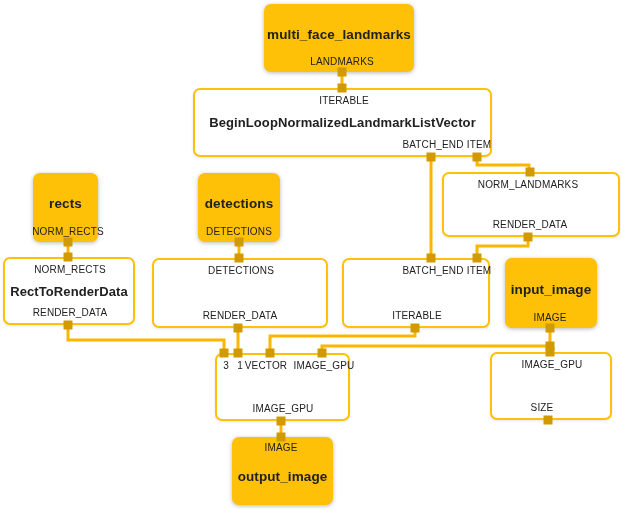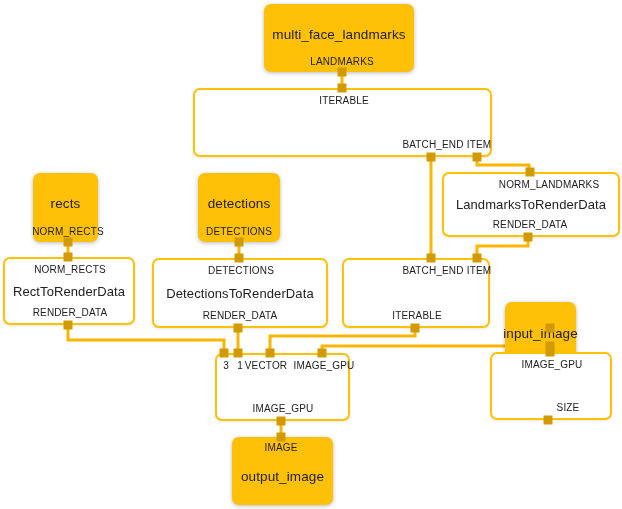--- a/index.html
+++ b/index.html
@@ -30,21 +30,21 @@
   .node.stream {
     background: #FFC107;
     box-shadow: 0 1px 4px rgba(0,0,0,0.28);
   }
   .node.calculator {
     background: #ffffff;
     border: 2px solid #FFC107;
     box-shadow: 0 1px 3px rgba(0,0,0,0.10);
   }
   .node .title {
-    font-weight: normal;
+    font-weight: bold;
     font-size: 13px;
     color: #212121;
     white-space: nowrap;
     letter-spacing: 0.1px;
     text-align: center;
   }
   .node.stream .title { font-size: 13.5px; }
   .node.stream.has-out .title { margin-bottom: 8px; }
   .node.stream.has-in .title { margin-top: 10px; }
   .port-label {
@@ -84,66 +84,65 @@
       <polyline points="550,328 550,352" class="edge"></polyline>
       <polyline points="550,346 322,346 322,353" class="edge"></polyline>
       <polyline points="281,421 281,437" class="edge"></polyline>
     </svg>
   <div id="node-layer">
       <div class="node stream has-out" style="left: 264px; top: 4px; width: 150px; height: 68px;">
         <span class="title">multi_face_landmarks</span>
         <span class="port-label out" style="left: 78px;">LANDMARKS</span>
       </div>
       <div class="node calculator has-in has-out" style="left: 193px; top: 88px; width: 299px; height: 69px;">
+        <span class="title">BeginLoopNormalizedLandmarkListVector</span>
         <span class="port-label in" style="left: 149px;">ITERABLE</span>
         <span class="port-label out" style="left: 238px;">BATCH_END</span>
         <span class="port-label out" style="left: 284px;">ITEM</span>
       </div>
       <div class="node stream has-out" style="left: 33px; top: 173px; width: 65px; height: 69px;">
         <span class="title">rects</span>
         <span class="port-label out" style="left: 35px;">NORM_RECTS</span>
       </div>
       <div class="node stream has-out" style="left: 198px; top: 173px; width: 82px; height: 69px;">
         <span class="title">detections</span>
         <span class="port-label out" style="left: 41px;">DETECTIONS</span>
       </div>
       <div class="node calculator has-in has-out" style="left: 442px; top: 172px; width: 178px; height: 65px;">
-        <span class="title">LandmarksToRenderData</span>
-        <span class="port-label in" style="left: 105px;">NORM_LANDMARKS</span>
+        <span class="port-label in" style="left: 84px;">NORM_LANDMARKS</span>
         <span class="port-label out" style="left: 86px;">RENDER_DATA</span>
       </div>
       <div class="node calculator has-in has-out" style="left: 3px; top: 257px; width: 132px; height: 68px;">
         <span class="title">RectToRenderData</span>
         <span class="port-label in" style="left: 65px;">NORM_RECTS</span>
         <span class="port-label out" style="left: 65px;">RENDER_DATA</span>
       </div>
       <div class="node calculator has-in has-out" style="left: 152px; top: 258px; width: 176px; height: 70px;">
-        <span class="title">DetectionsToRenderData</span>
         <span class="port-label in" style="left: 87px;">DETECTIONS</span>
         <span class="port-label out" style="left: 86px;">RENDER_DATA</span>
       </div>
       <div class="node calculator has-in has-out" style="left: 342px; top: 258px; width: 148px; height: 70px;">
         <span class="port-label in" style="left: 89px;">BATCH_END</span>
         <span class="port-label in" style="left: 135px;">ITEM</span>
         <span class="port-label out" style="left: 73px;">ITERABLE</span>
       </div>
-      <div class="node stream has-out" style="left: 505px; top: 258px; width: 71px; height: 70px; margin-top: 44px;">
+      <div class="node stream has-out" style="left: 505px; top: 258px; width: 92px; height: 70px;">
         <span class="title">input_image</span>
         <span class="port-label out" style="left: 45px;">IMAGE</span>
       </div>
       <div class="node calculator has-in has-out" style="left: 215px; top: 353px; width: 135px; height: 68px;">
         <span class="port-label in" style="left: 9px;">3</span>
         <span class="port-label in" style="left: 23px;">1</span>
         <span class="port-label in" style="left: 49px;">VECTOR</span>
         <span class="port-label in" style="left: 107px;">IMAGE_GPU</span>
         <span class="port-label out" style="left: 66px;">IMAGE_GPU</span>
       </div>
       <div class="node calculator has-in has-out" style="left: 490px; top: 352px; width: 122px; height: 68px;">
         <span class="port-label in" style="left: 60px;">IMAGE_GPU</span>
-        <span class="port-label out" style="left: 76px;">SIZE</span>
+        <span class="port-label out" style="left: 50px;">SIZE</span>
       </div>
       <div class="node stream has-in" style="left: 232px; top: 437px; width: 101px; height: 68px;">
         <span class="title">output_image</span>
         <span class="port-label in" style="left: 49px;">IMAGE</span>
       </div>
     </div>
   <svg id="port-layer" class="layer">
       <rect x="337.5" y="67.5" width="9" height="9" class="port-square"></rect>
       <rect x="337.5" y="83.5" width="9" height="9" class="port-square"></rect>
       <rect x="426.5" y="152.5" width="9" height="9" class="port-square"></rect>

